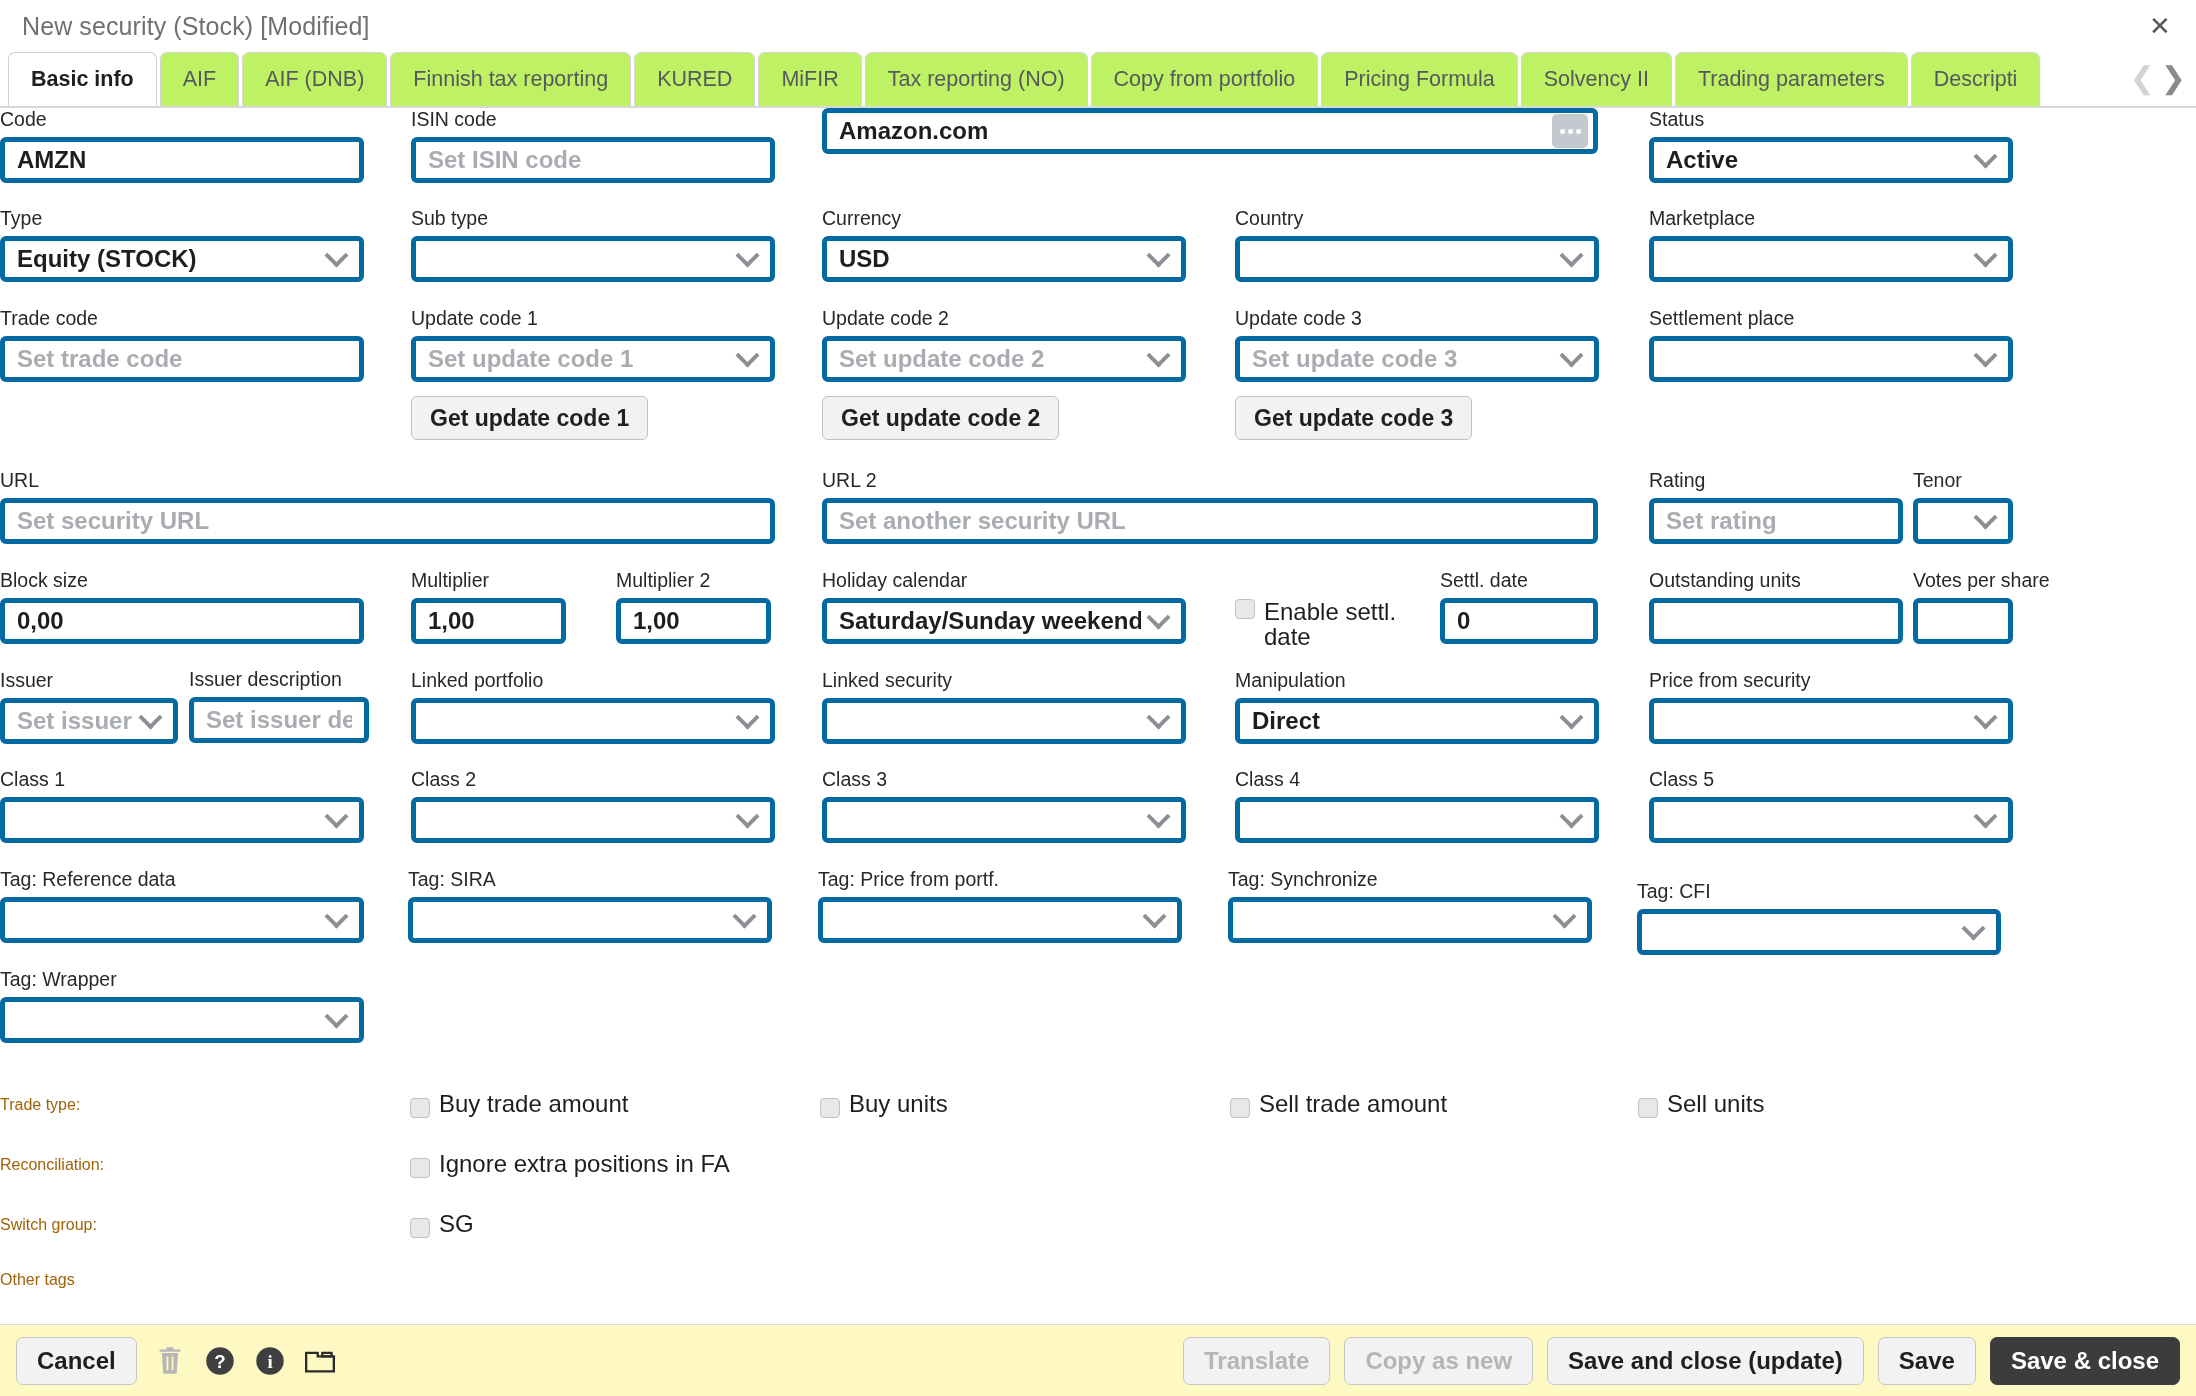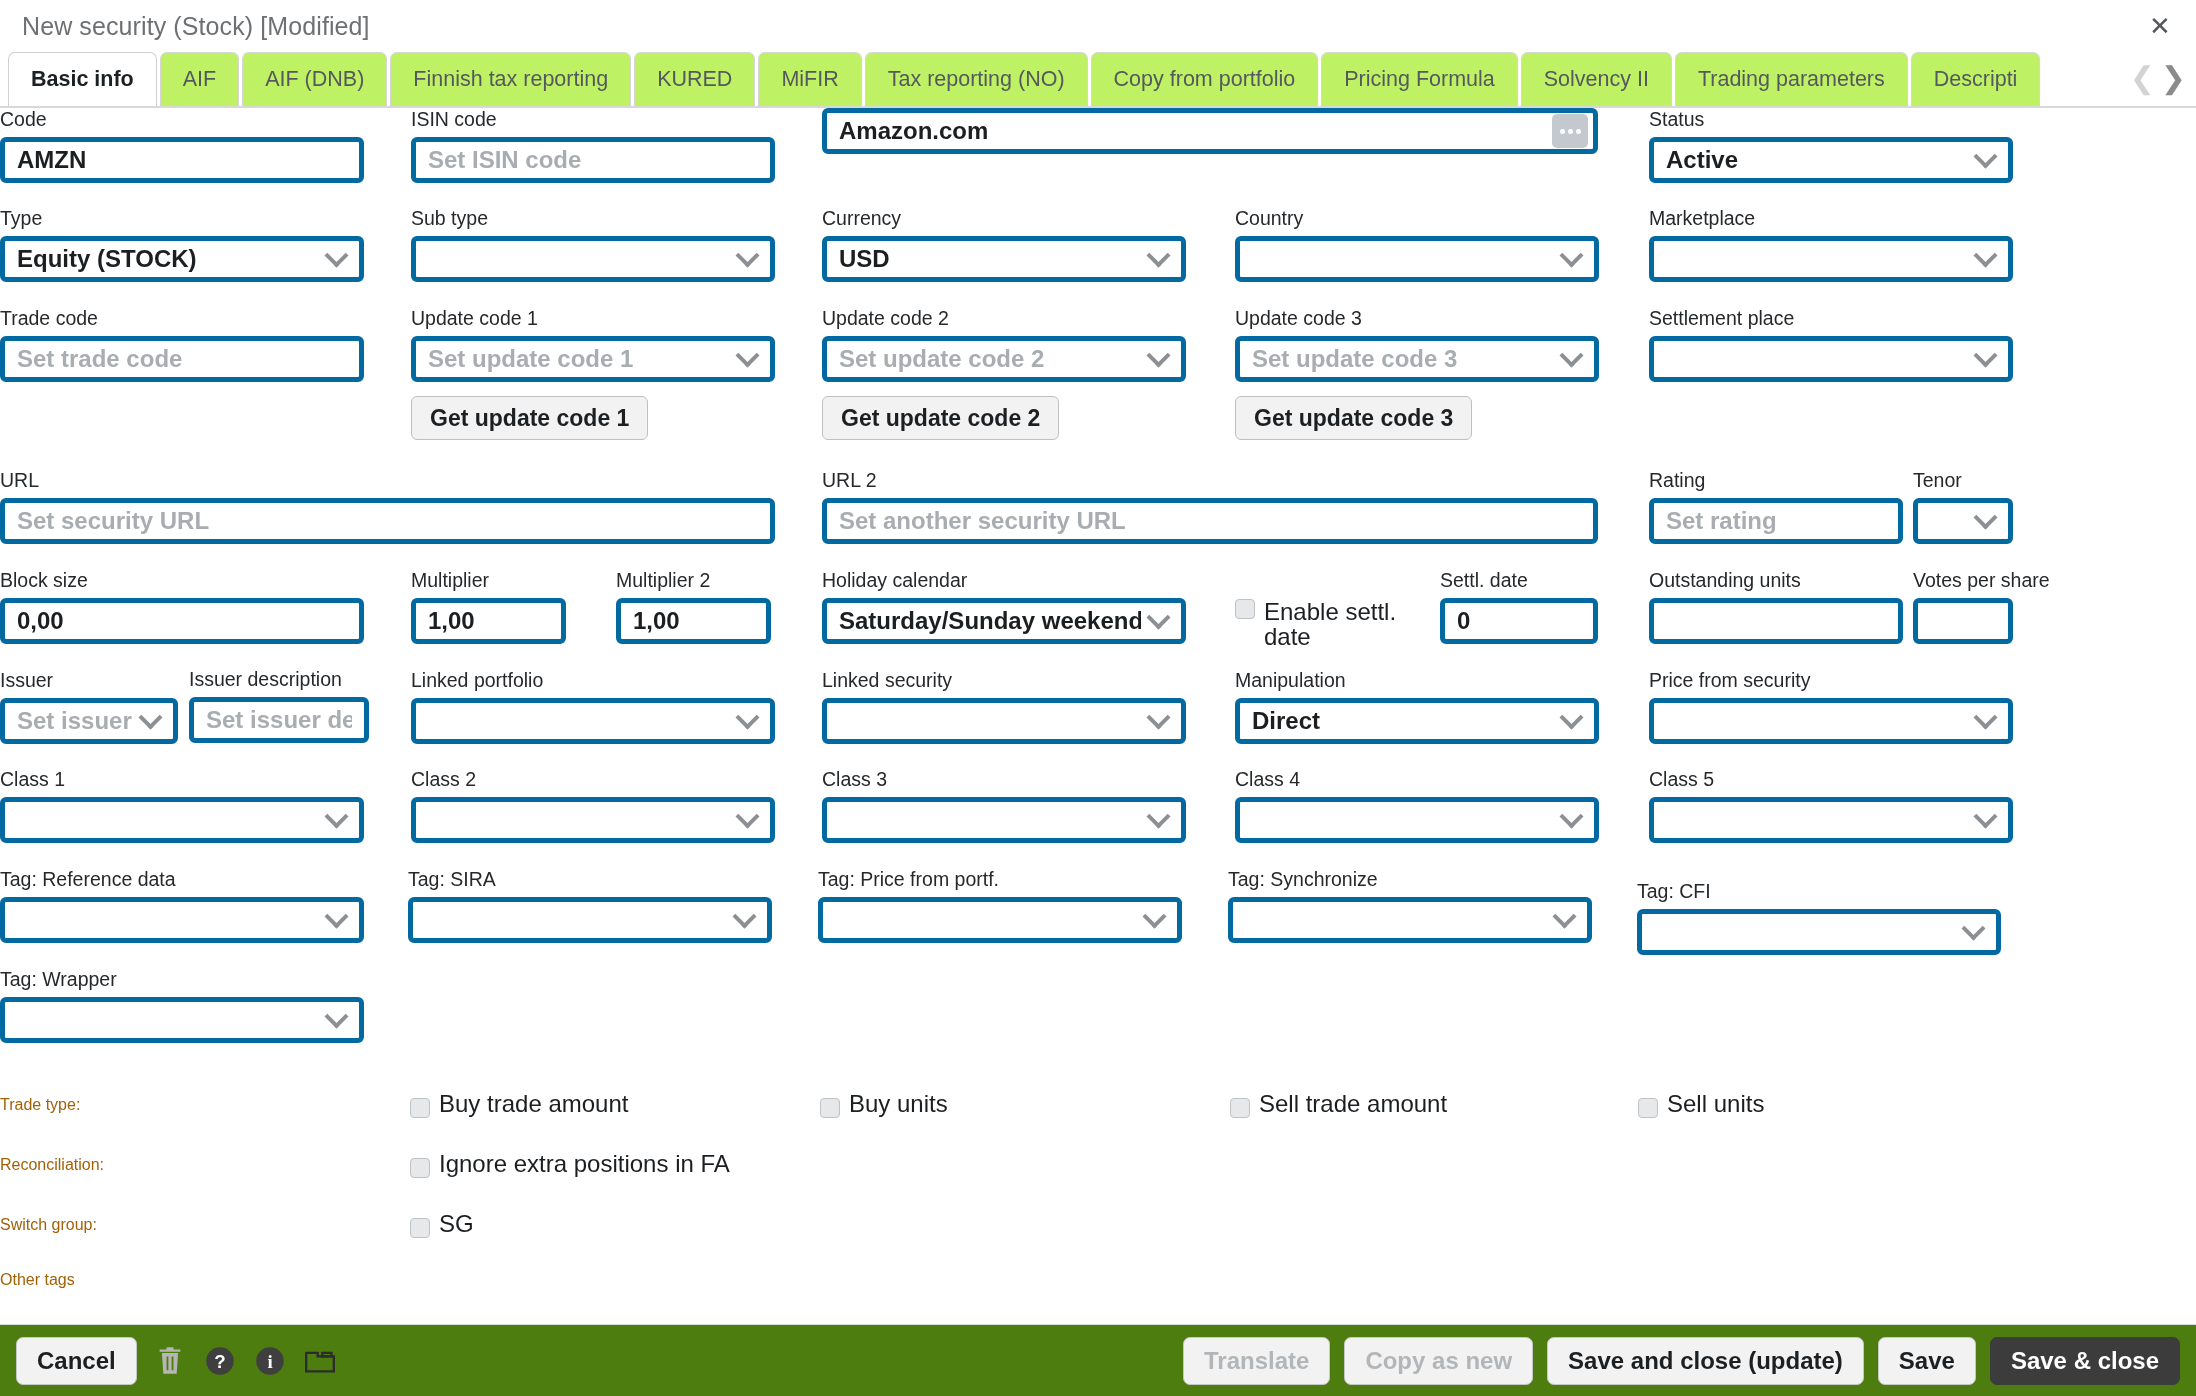--- a/index.html
+++ b/index.html
@@ -207,21 +207,21 @@
     font-size: 16px;
     color: #a16207;
     white-space: nowrap;
   }
 
   
   .footer {
     flex: 0 0 72px;
     height: 72px;
     border-top: 1px solid #d9d9d9;
-    background: #4d7c0f;
+    background: #fef9c3;
     display: flex;
     align-items: center;
     padding: 0 16px;
     gap: 0;
     justify-content: flex-end;
   }
   .footer .left { display: flex; align-items: center; gap: 16px; }
   .footer .right { margin-left: auto; display: flex; align-items: center; gap: 14px; }
   .fbtn {
     height: 48px;

